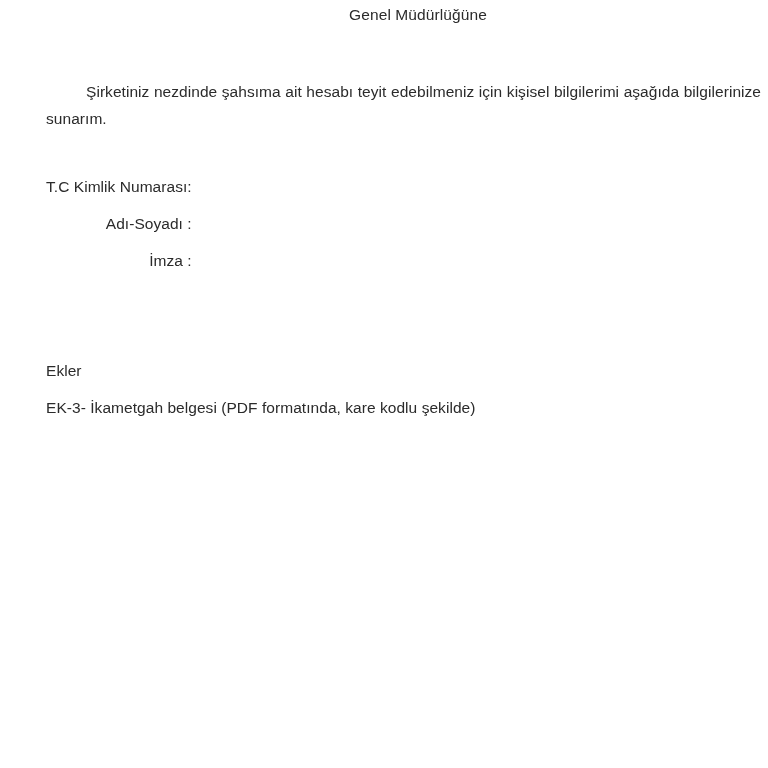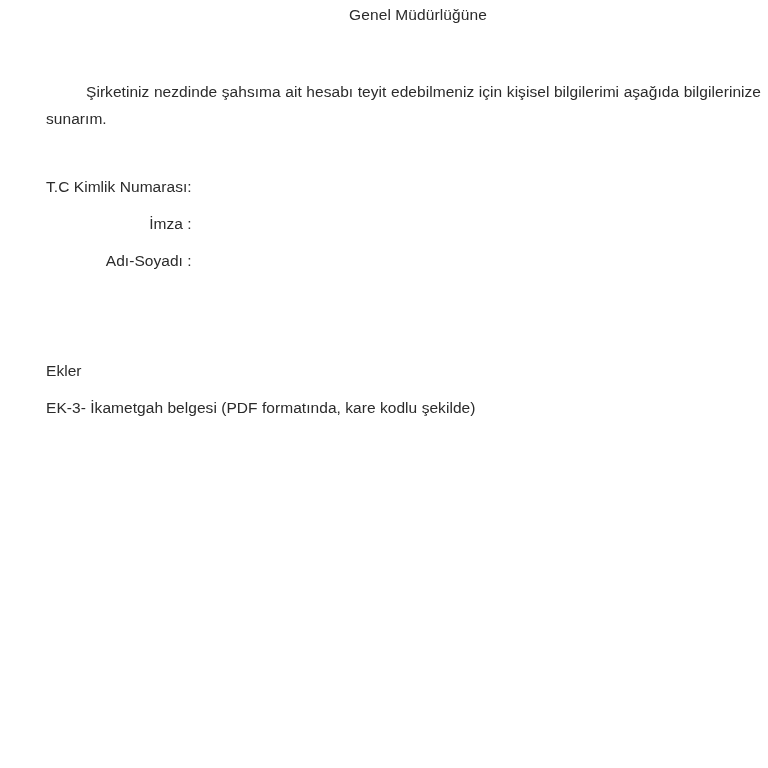--- a/index.html
+++ b/index.html
@@ -94,22 +94,22 @@
 <body>
 
 <div class="page">
 
   <div class="doc-heading">Genel Müdürlüğüne</div>
 
   <div class="intro-paragraph">Şirketiniz nezdinde şahsıma ait hesabı teyit edebilmeniz için kişisel bilgilerimi aşağıda bilgilerinize sunarım.</div>
 
   <div class="identity-block">
     <div class="identity-line">T.C Kimlik Numarası:</div>
+    <div class="identity-line">Adı-Soyadı :</div>
     <div class="identity-line">İmza :</div>
-    <div class="identity-line">Adı-Soyadı :</div>
   </div>
 
   <div class="attachments-block">
     <div class="attachments-title">Ekler</div>
     <div class="attachment-line">EK-3- İkametgah belgesi (PDF formatında, kare kodlu şekilde)</div>
   </div>
 
 </div>
 
 </body></html>

